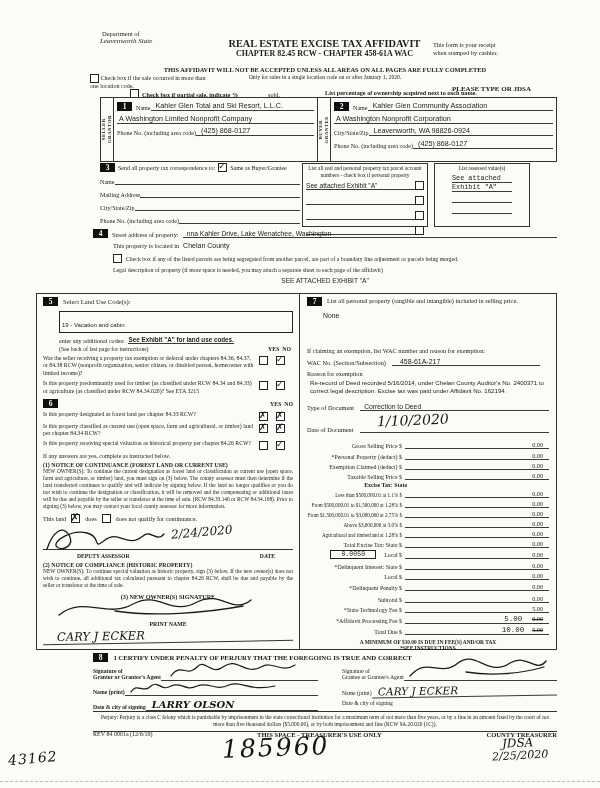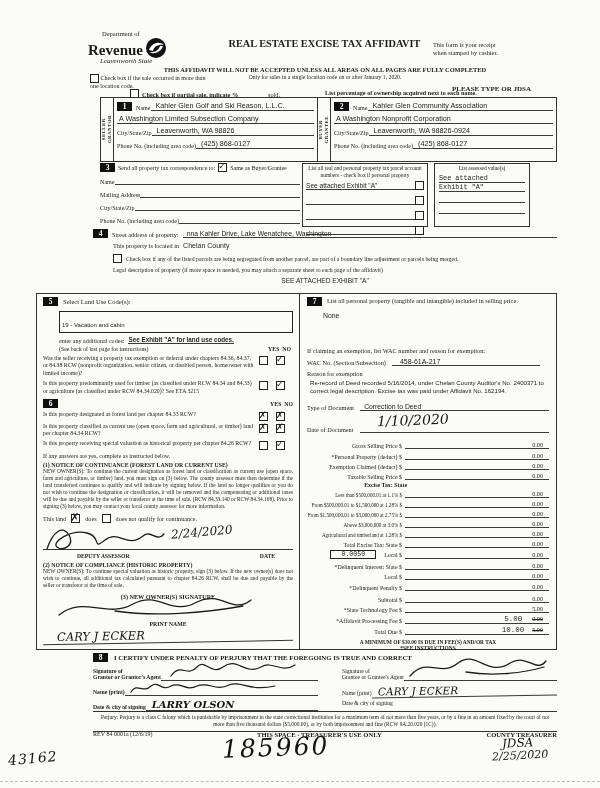--- a/index.html
+++ b/index.html
@@ -41,33 +41,26 @@
   .siglbl{font-size:5.7px;line-height:1.15;}
   svg.sig{position:absolute;overflow:visible;}
 </style>
 </head>
 <body>
 
 <div class="page">
 
   <div class="abs" style="left:88px;top:30px;width:95px;">
     <div style="font-size:6.5px;padding-left:14px;">Department of</div>
-    <div class="flexrow">
-      <div class="b" style="font-size:15px;line-height:13px;">Revenue</div>
-      <svg width="22" height="22" viewBox="0 0 22 22" style="margin-left:2px;margin-bottom:-2px;">
-        <circle cx="11" cy="11" r="10" fill="#111"></circle>
-        <path d="M4,13 C7,5 15,4 19,8 C14,7 9,9 8,14 Z" fill="#fff"></path>
-        <path d="M18,9 C16,15 9,18 4,15 C9,16 14,13 15,9 Z" fill="#fff"></path>
-      </svg>
-    </div>
     <div class="i" style="font-size:7px;padding-left:12px;">Leavenworth State</div>
   </div>
 
   <div class="abs ctr" style="left:192px;top:38px;width:265px;">
     <div class="b" style="font-size:10.3px;">REAL ESTATE EXCISE TAX AFFIDAVIT</div>
+    <div class="b" style="font-size:8px;">CHAPTER 82.45 RCW - CHAPTER 458-61A WAC</div>
   </div>
 
   <div class="abs" style="left:433px;top:41px;width:118px;font-size:6.3px;line-height:1.3;">
     <div>This form is your receipt</div>
     <div>when stamped by cashier.</div>
   </div>
 
   <div class="abs b ctr" style="left:95px;top:66px;width:460px;font-size:6.4px;">THIS AFFIDAVIT WILL NOT BE ACCEPTED UNLESS ALL AREAS ON ALL PAGES ARE FULLY COMPLETED</div>
   <div class="abs ctr" style="left:160px;top:74px;width:330px;font-size:5.7px;">Only for sales in a single location code on or after January 1, 2020.</div>
 
@@ -89,28 +82,24 @@
   <div class="abs" style="left:100px;top:97px;width:457px;height:65px;display:flex;">
 
     <div class="pbox" style="width:218px;">
       <div class="side">
         <div class="vtxt"><span>SELLER</span><br>
         <span>GRANTOR</span></div>
       </div>
       <div class="prow">
           <span class="badge" style="margin-right:4px;">1</span>
         <span>Name</span>
-        <span class="uline val" style="flex:1;">Kahler Glen Golf and Ski Reason, L.L.C.</span>
-        </div>
-      <div class="prow">
-          <span class="uline val" style="flex:1;padding-left:2px;">A Washington Limited Subsection Company</span>
-        </div>
-      <div class="prow">
-          <span>City/State/Zip</span>
-        <span class="uline val" style="flex:1;">Leavenworth, WA  98826</span>
+        <span class="uline val" style="flex:1;">Kahler Glen Total and Ski Resort, L.L.C.</span>
+        </div>
+      <div class="prow">
+          <span class="uline val" style="flex:1;padding-left:2px;">A Washington Limited Nonprofit Company</span>
         </div>
       <div class="prow">
           <span>Phone No. (including area code)</span>
         <span class="uline val" style="flex:1;">(425) 868-0127</span>
         </div>
     </div>
 
     <div class="pbox" style="width:239px;border-left:none;">
       <div class="side">
         <div class="vtxt"><span>BUYER</span><br>
@@ -174,21 +163,21 @@
       <div class="flexrow" style="margin-top:6px;">
           <span class="uline" style="flex:1;height:7px;"></span>
           <span class="cb"></span>
         </div>
       <div class="flexrow" style="margin-top:6px;">
           <span class="uline" style="flex:1;height:7px;"></span>
           <span class="cb"></span>
         </div>
     </div>
 
-    <div style="width:96px;border:1px solid #333;margin-left:6px;padding:1px 4px;box-sizing:border-box;">
+    <div style="width:96px;border:1px solid #333;margin-left:6px;padding:1px 17px;box-sizing:border-box;">
       <div class="tiny ctr">List assessed value(s)</div>
       <div class="mono uline" style="font-size:6.8px;margin-top:2px;">See attached</div>
       <div class="mono uline" style="font-size:6.8px;">Exhibit "A"</div>
       <div class="uline" style="height:10px;"></div>
       <div class="uline" style="height:10px;"></div>
     </div>
   </div>
 
   <div class="abs" style="left:93px;top:229px;width:464px;">
     <div class="flexrow" style="font-size:6.3px;gap:4px;">

